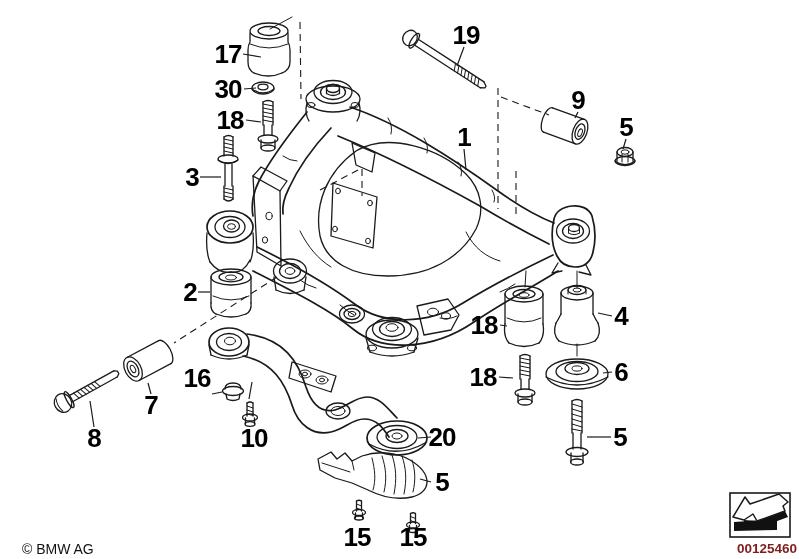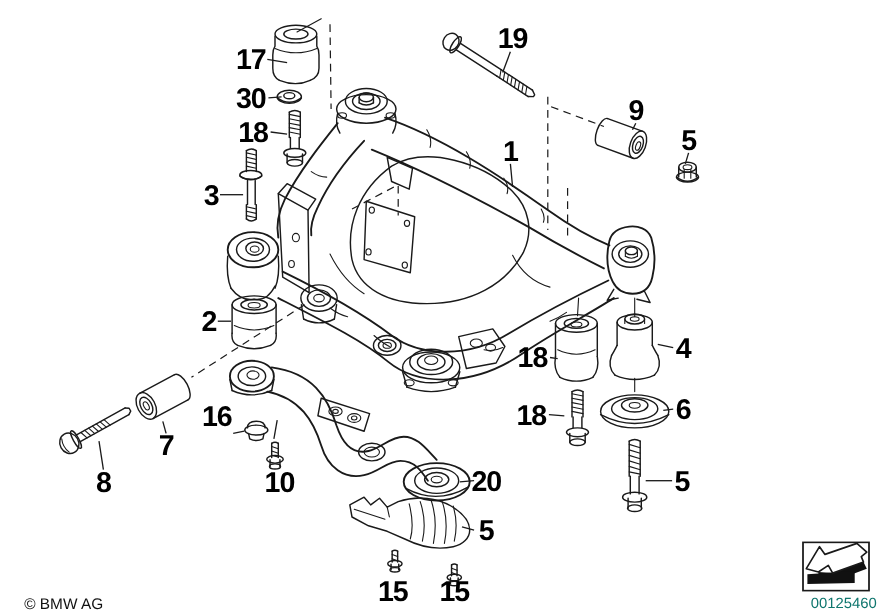--- a/index.html
+++ b/index.html
@@ -18,21 +18,21 @@
   .callout{
     position:absolute;transform:translate(-50%,-50%);
     font-weight:bold;font-size:26px;line-height:1;color:#000;
     letter-spacing:-1px;white-space:nowrap;user-select:none;
   }
   .copyright{
     position:absolute;left:22px;top:541px;font-size:14px;color:#111;
     letter-spacing:0px;
   }
   .imgnum{
-    position:absolute;left:737px;top:541px;font-size:13.5px;color:#0f766e;
+    position:absolute;left:737px;top:541px;font-size:13.5px;color:#7f1d1d;font-weight:bold;
   }
   .arrowbox{position:absolute;left:729px;top:492px;width:62px;height:46px;}
 </style>
 </head>
 <body>
 
 <div id="stage">
 
   <svg id="drawing" width="799" height="559" viewBox="0 0 799 559">
 

